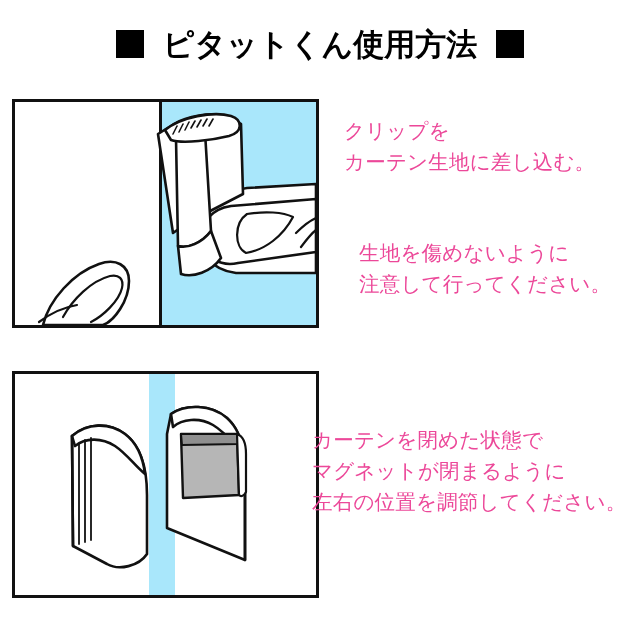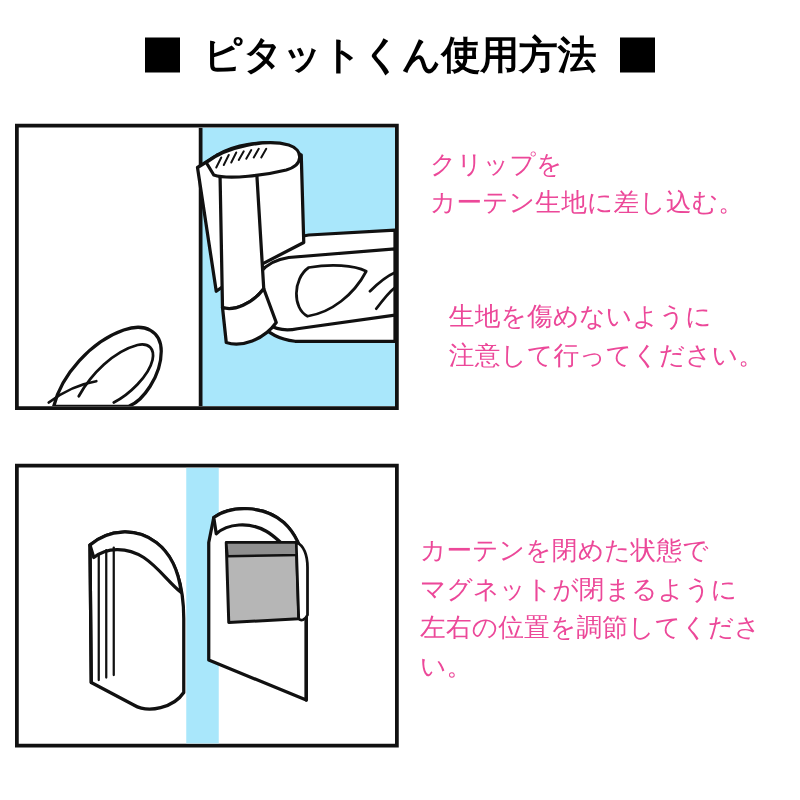--- a/index.html
+++ b/index.html
@@ -73,21 +73,21 @@
   .caption {
     position: absolute;
     color: #ec4899;
     font-size: 20.5px;
     line-height: 31px;
     white-space: pre-line;
     letter-spacing: 0.2px;
   }
   #caption-1 { left: 344px; top: 116px; }
   #caption-2 { left: 344px; top: 238px; margin-left: 15px; }
-  #caption-3 { left: 336px; top: 425px; }
+  #caption-3 { left: 312px; top: 425px; }
 </style>
 </head>
 <body>
 
 <div id="page">
 
   <div id="title-bar">
     <span class="title-square"></span>
     <span id="title-text">ピタットくん使用方法</span>
     <span class="title-square"></span>

